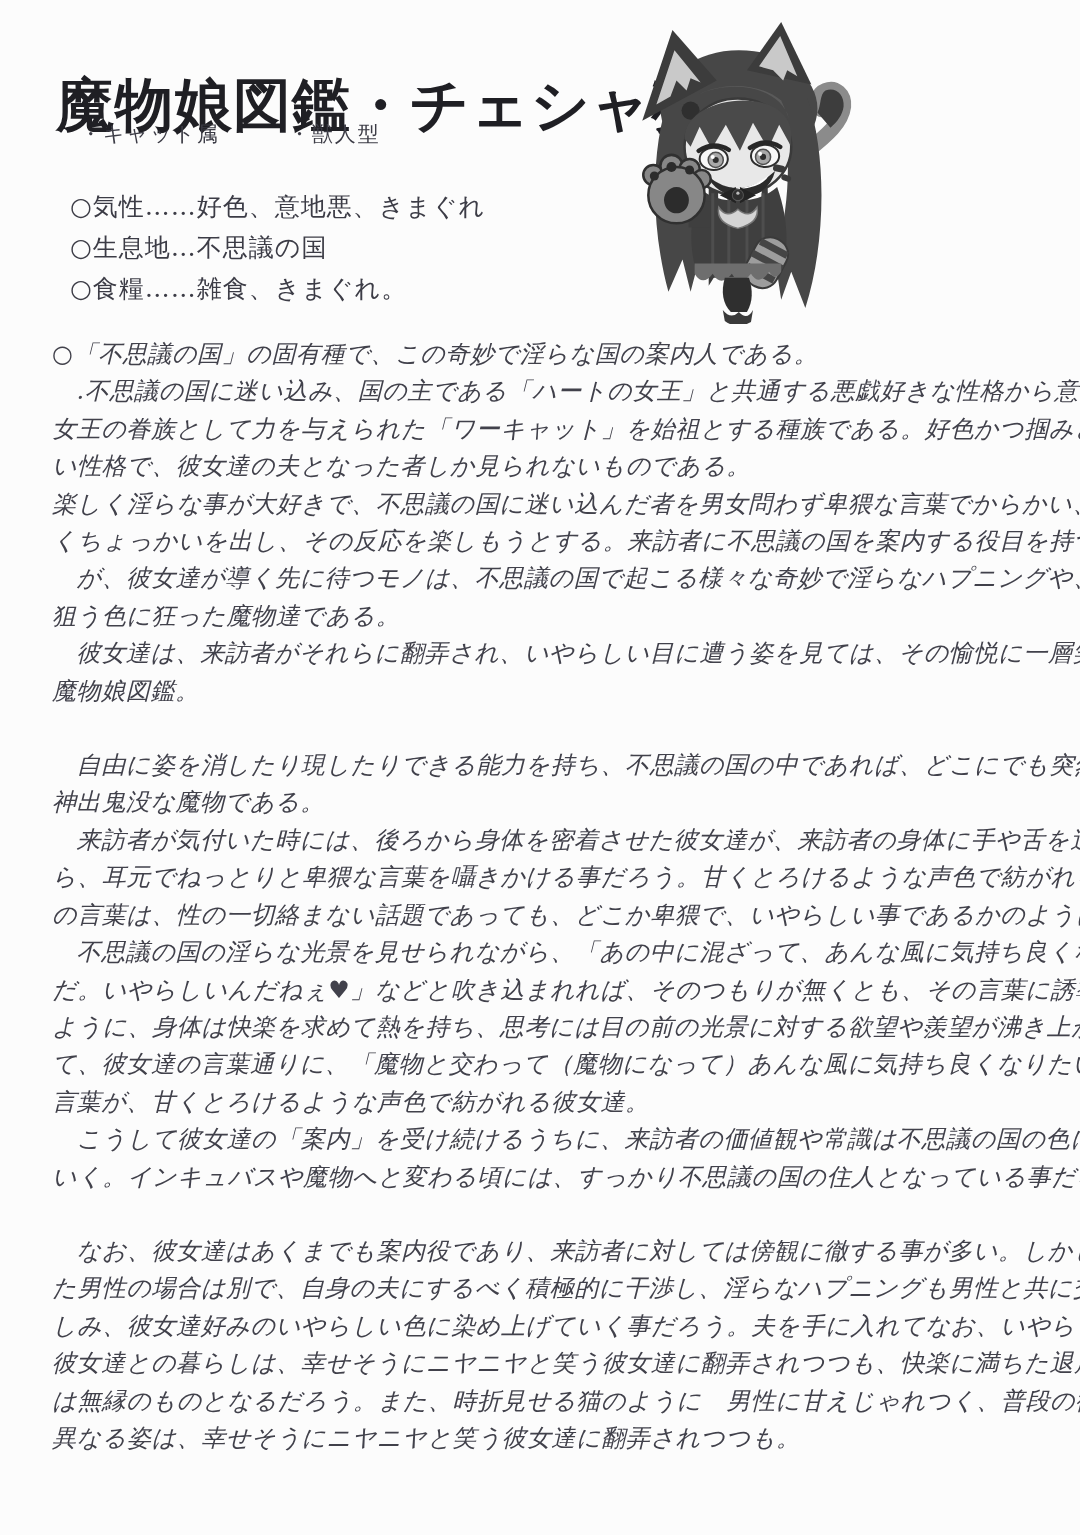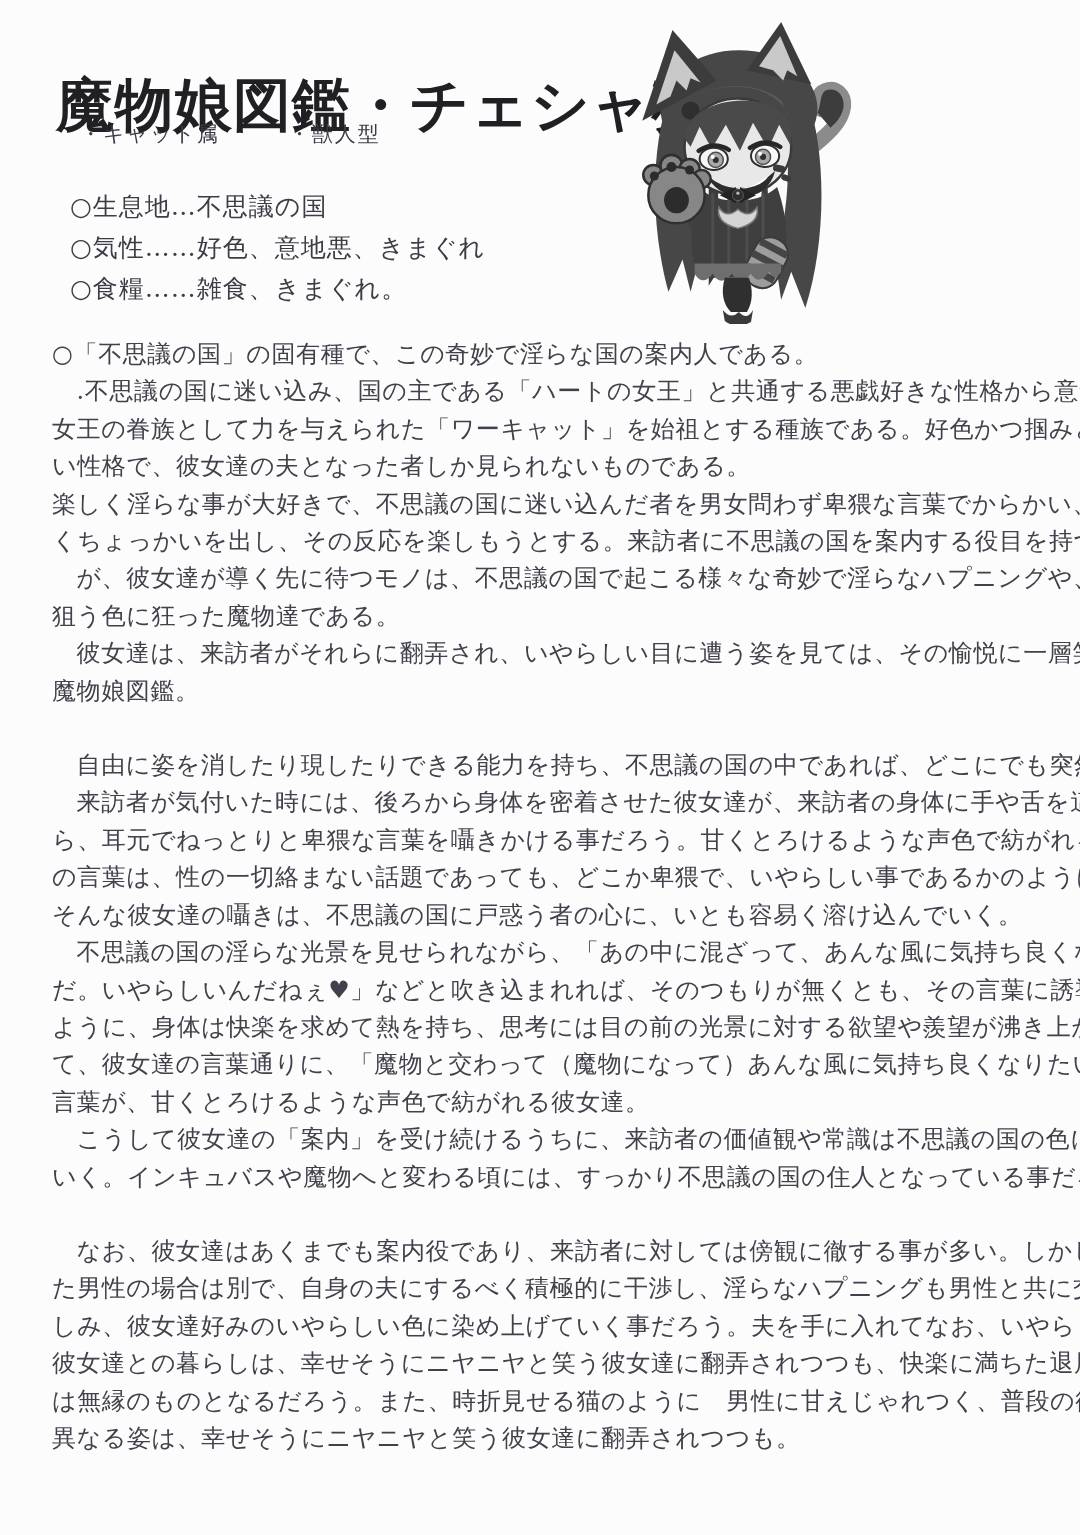--- a/index.html
+++ b/index.html
@@ -39,41 +39,41 @@
   .body-text{
     position:absolute;left:52px;top:336px;
     width:990px;
     font-size:24px;
     line-height:37.4px;
     letter-spacing:0.6px;
     color:#41414b;
   }
   .section{margin:0;}
   .section + .section{margin-top:37px;}
-  .line{white-space:pre;}
+  .line{white-space:pre;font-style:italic;}
   .illustration{
     position:absolute;left:638px;top:22px;
     width:232px;height:302px;
   }
 </style>
 </head>
 <body>
 
 <div class="page">
 
   <h1 class="title">魔物娘図鑑・チェシャ猫</h1>
 
   <div class="subtitle">
     <span class="cat1">・キャット属</span>
     <span class="cat2">・獣人型</span>
   </div>
 
   <div class="attributes">
+    <div class="attr">○気性……好色、意地悪、きまぐれ</div>
     <div class="attr">○生息地…不思議の国</div>
-    <div class="attr">○気性……好色、意地悪、きまぐれ</div>
     <div class="attr">○食糧……雑食、きまぐれ。</div>
   </div>
 
   <svg class="illustration" viewBox="0 0 230 300" aria-hidden="true">
 
     <g>
       <path d="M168,128 C188,112 202,100 204,84 C205,72 196,64 186,68 C178,71 176,82 182,87" fill="none" stroke="#8b8b8b" stroke-width="15" stroke-linecap="round"></path>
       <path d="M186,68 C196,64 205,72 204,84 C203,92 198,99 191,105 L178,90 C182,82 180,72 186,68 Z" fill="#3d3d3d"></path>
     </g>
 
@@ -168,24 +168,24 @@
         <div class="line">い性格で、彼女達の夫となった者しか見られないものである。</div>
         <div class="line">楽しく淫らな事が大好きで、不思議の国に迷い込んだ者を男女問わず卑猥な言葉でからかい、いやらし</div>
         <div class="line">くちょっかいを出し、その反応を楽しもうとする。来訪者に不思議の国を案内する役目を持つ彼女達だ</div>
         <div class="line">　が、彼女達が導く先に待つモノは、不思議の国で起こる様々な奇妙で淫らなハプニングや、来訪者を</div>
         <div class="line">狙う色に狂った魔物達である。</div>
         <div class="line">　彼女達は、来訪者がそれらに翻弄され、いやらしい目に遭う姿を見ては、その愉悦に一層笑みを深め</div>
         <div class="line">魔物娘図鑑。</div>
       </div>
     <div class="section">
         <div class="line">　自由に姿を消したり現したりできる能力を持ち、不思議の国の中であれば、どこにでも突然姿を現す</div>
+        <div class="line">神出鬼没な魔物である。</div>
         <div class="line">　来訪者が気付いた時には、後ろから身体を密着させた彼女達が、来訪者の身体に手や舌を這わせなが</div>
         <div class="line">ら、耳元でねっとりと卑猥な言葉を囁きかける事だろう。甘くとろけるような声色で紡がれる彼女達</div>
         <div class="line">の言葉は、性の一切絡まない話題であっても、どこか卑猥で、いやらしい事であるかのように感じられ</div>
-        <div class="line">そんな彼女達の囁きは、不思議の国に戸惑う者の心に、いとも容易く溶け込んでいく。</div>
         <div class="line">　不思議の国の淫らな光景を見せられながら、「あの中に混ざって、あんな風に気持ち良くなりたいん</div>
         <div class="line">だ。いやらしいんだねぇ♥」などと吹き込まれれば、そのつもりが無くとも、その言葉に誘導されるかの</div>
         <div class="line">ように、身体は快楽を求めて熱を持ち、思考には目の前の光景に対する欲望や羨望が沸き上がる。そし</div>
         <div class="line">て、彼女達の言葉通りに、「魔物と交わって（魔物になって）あんな風に気持ち良くなりたい」という</div>
         <div class="line">言葉が、甘くとろけるような声色で紡がれる彼女達。</div>
         <div class="line">　こうして彼女達の「案内」を受け続けるうちに、来訪者の価値観や常識は不思議の国の色に染まって</div>
         <div class="line">いく。インキュバスや魔物へと変わる頃には、すっかり不思議の国の住人となっている事だろう。</div>
       </div>
     <div class="section">
         <div class="line">　なお、彼女達はあくまでも案内役であり、来訪者に対しては傍観に徹する事が多い。しかし気に入っ</div>

